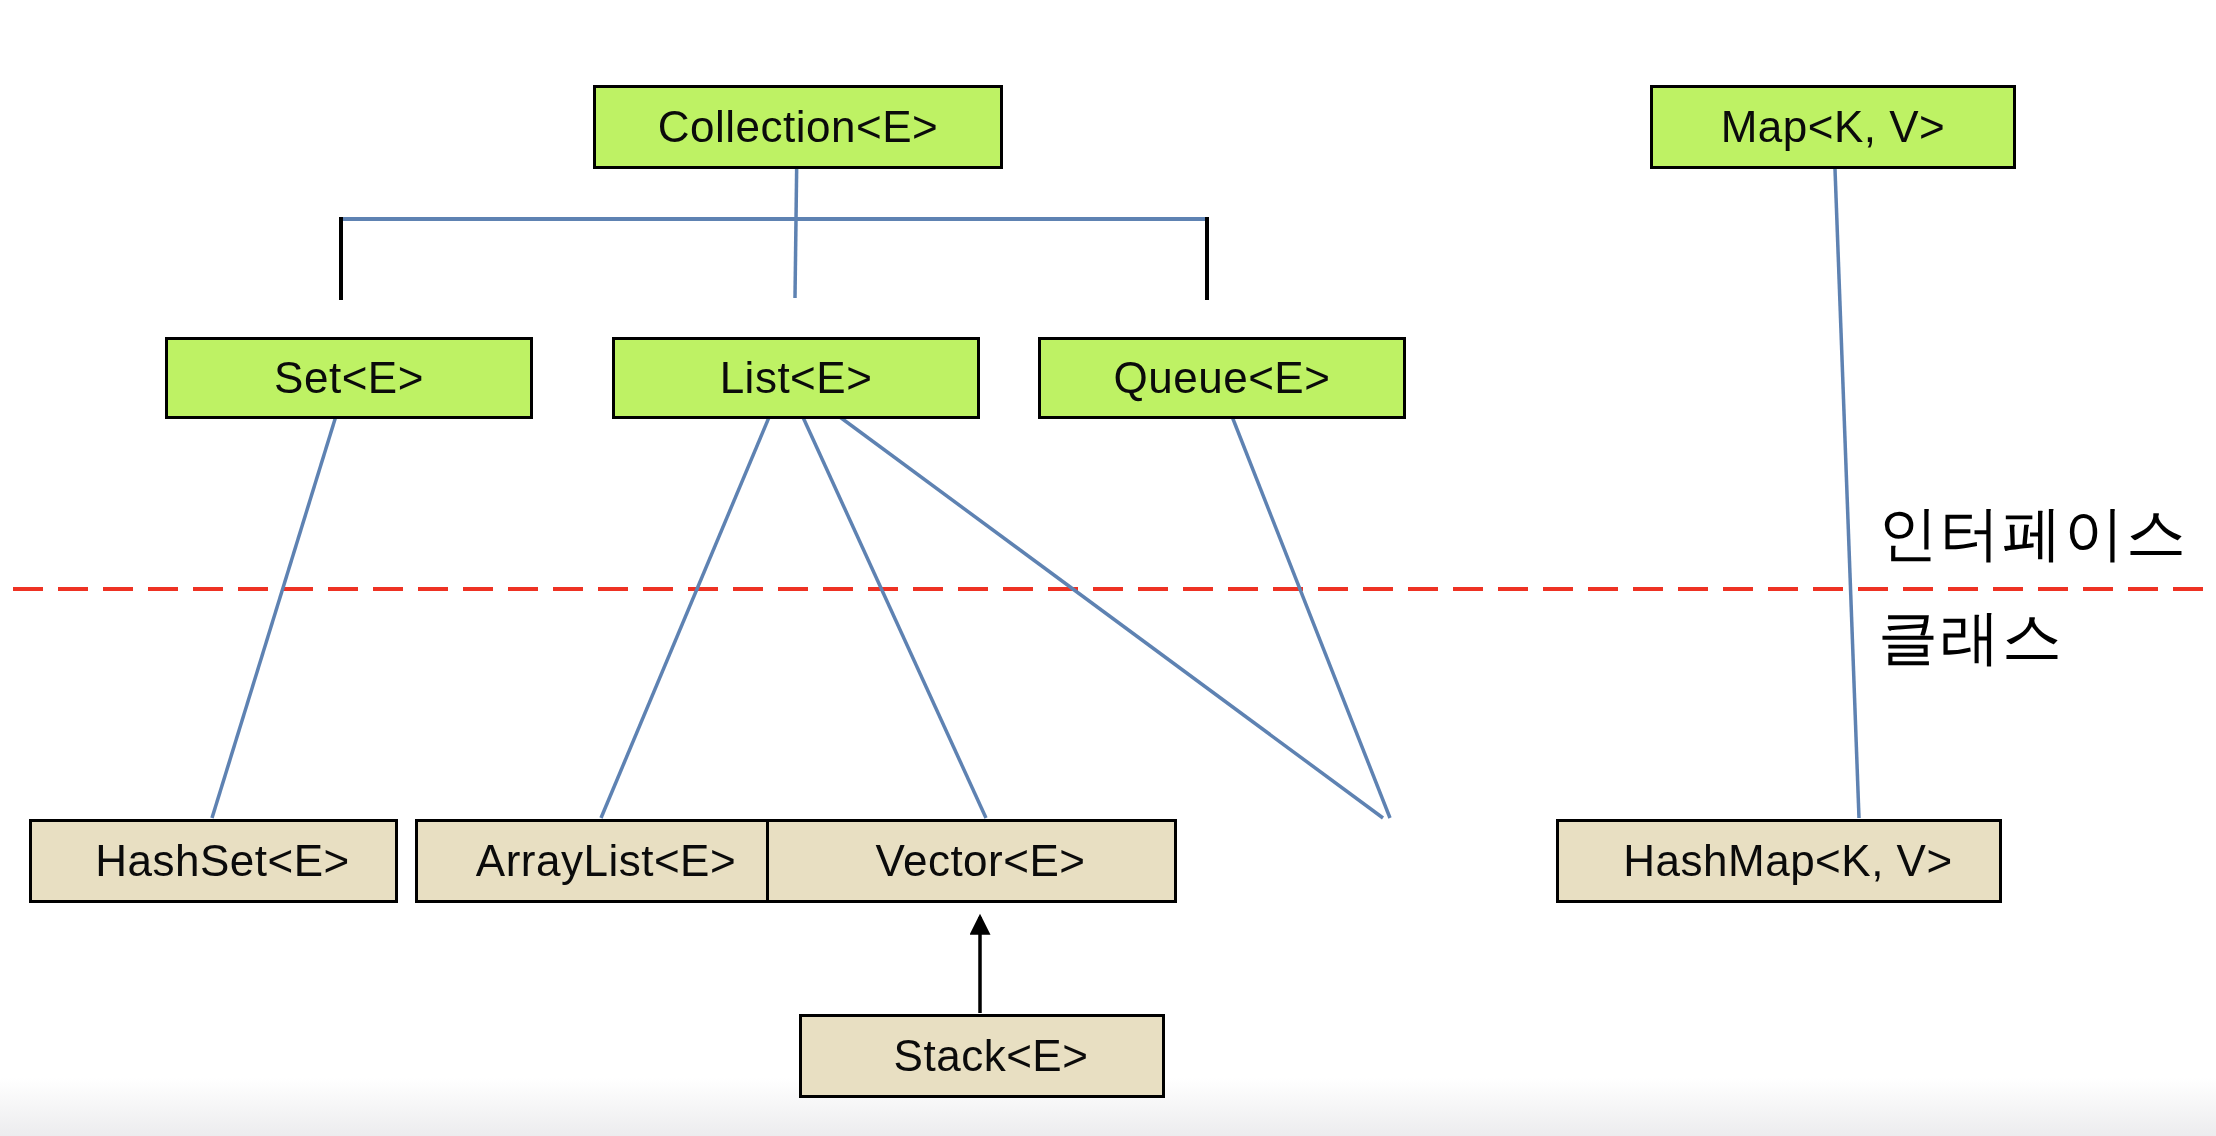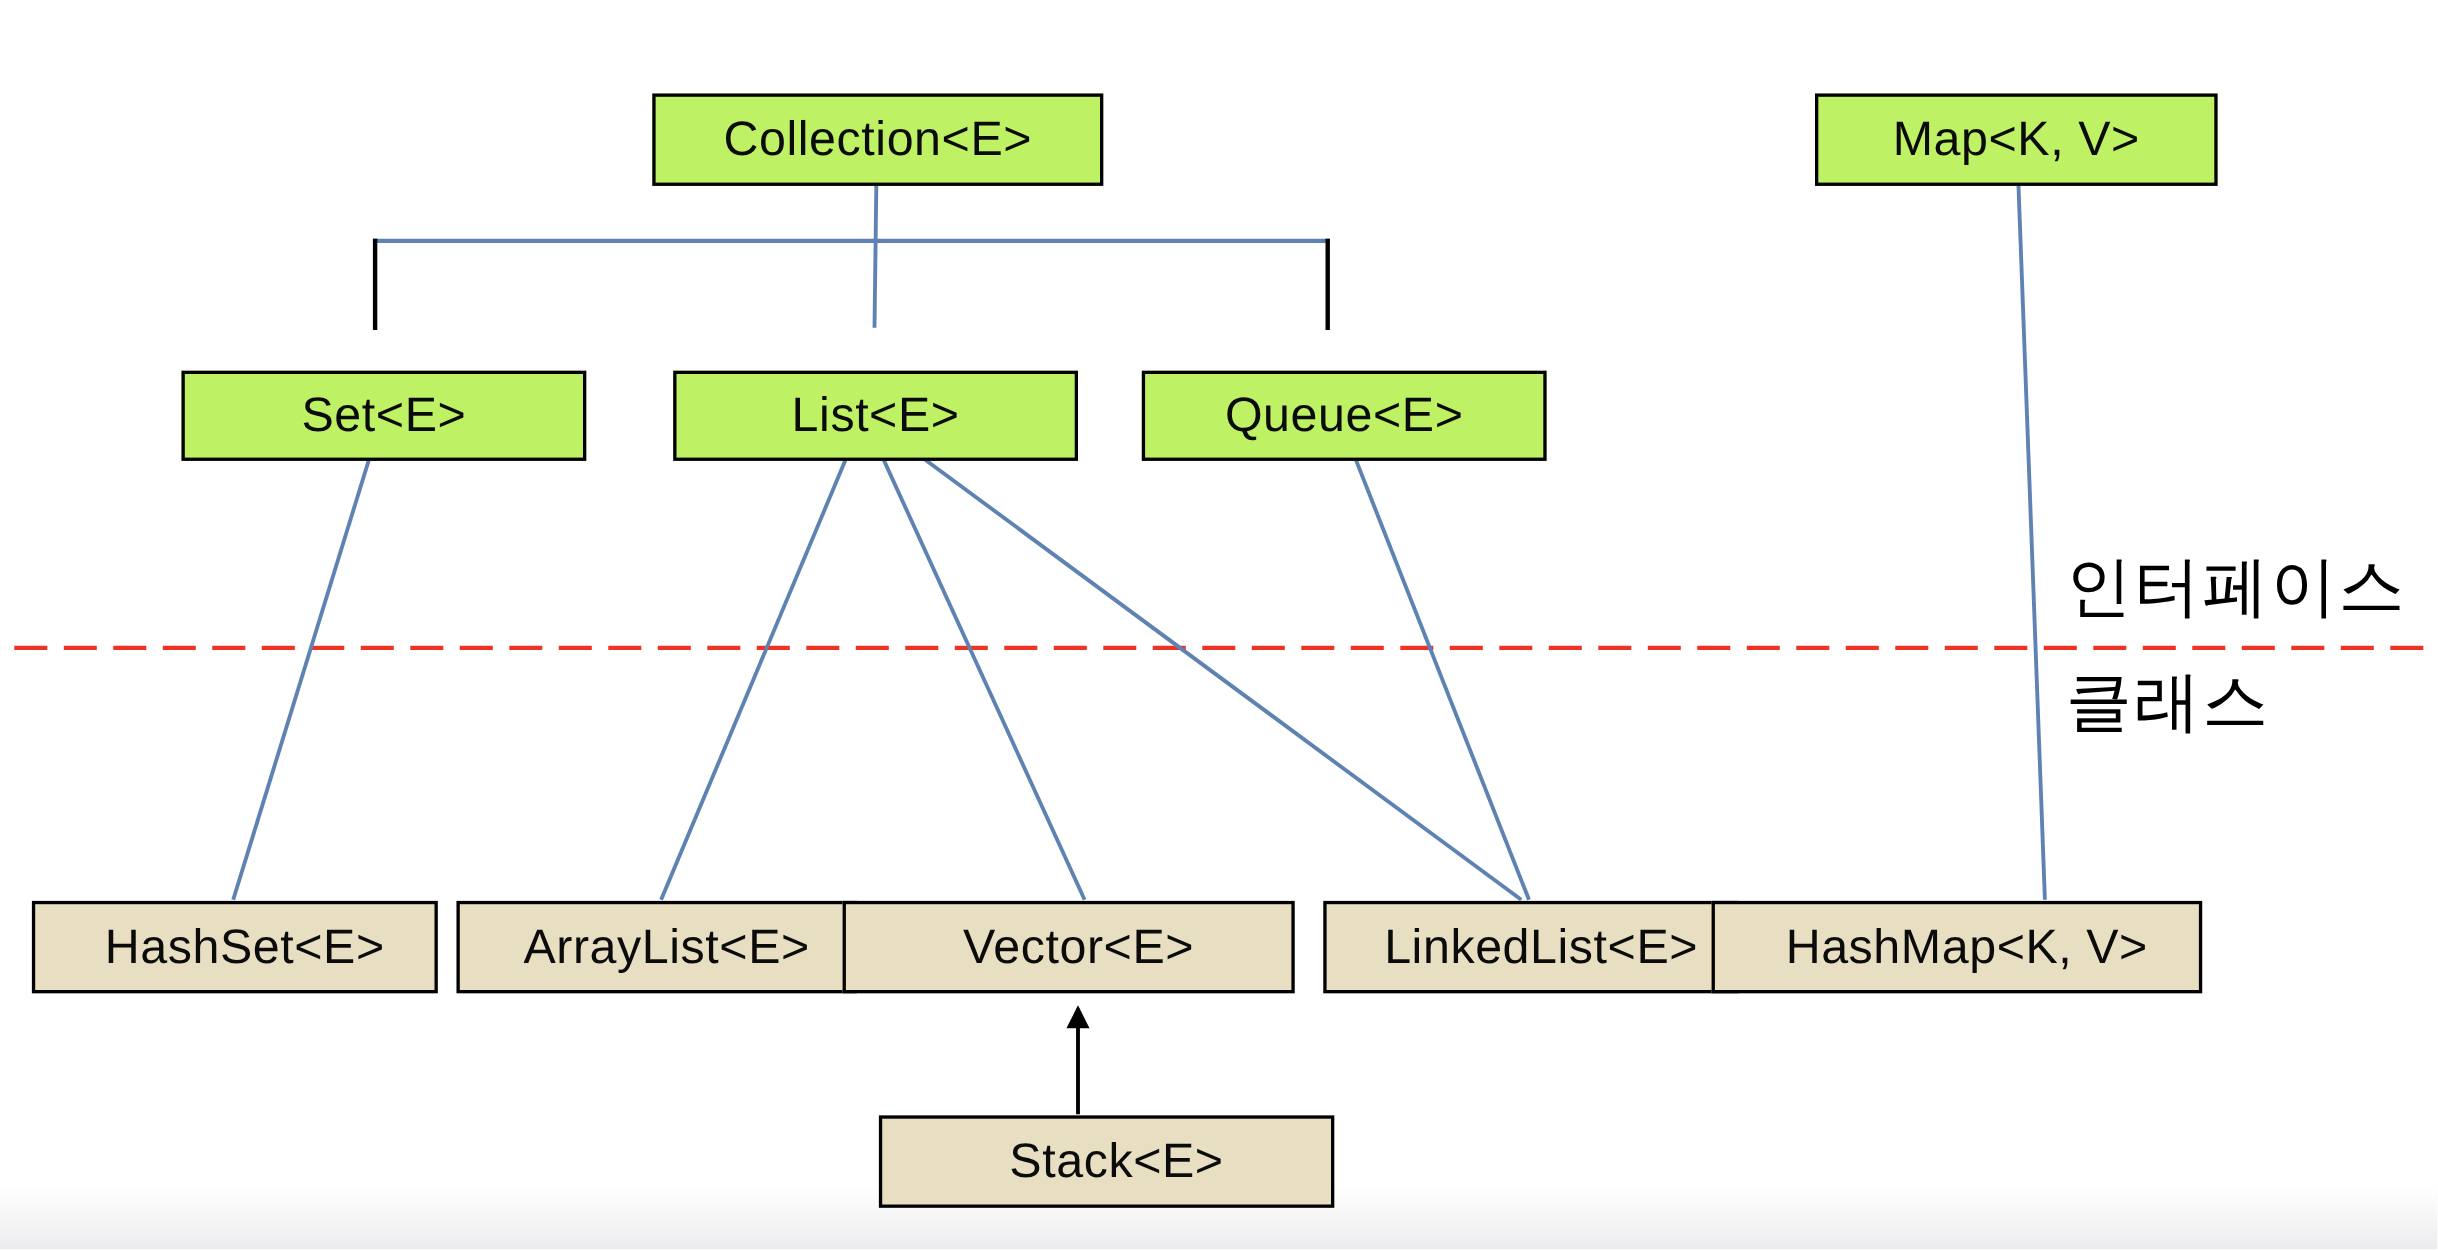--- a/index.html
+++ b/index.html
@@ -75,26 +75,23 @@
 
   <div class="node cls" style="left:29px;top:819px;width:369px;height:84px;">
     <span>HashSet&lt;E&gt;</span>
   </div>
   <div class="node cls" style="left:415px;top:819px;width:364px;height:84px;">
     <span>ArrayList&lt;E&gt;</span>
   </div>
   <div class="node cls" style="left:766px;top:819px;width:411px;height:84px;">
     <span>Vector&lt;E&gt;</span>
   </div>
-  <div class="node cls" style="left:1203px;top:819px;width:378px;height:84px;">
-    <span>LinkedList&lt;E&gt;</span>
-  </div>
   <div class="node cls" style="left:1556px;top:819px;width:446px;height:84px;">
     <span>HashMap&lt;K, V&gt;</span>
   </div>
-  <div class="node cls" style="left:799px;top:1014px;width:414px;height:84px;">
+  <div class="node cls" style="left:799px;top:1014px;width:366px;height:84px;">
     <span>Stack&lt;E&gt;</span>
   </div>
 
   <div class="klabel" style="left:1878px;top:502px;width:322px;text-align:left;">인터페이스</div>
   <div class="klabel" style="left:1878px;top:606px;width:182px;text-align:right;">클래스</div>
 
 </div>
 
 </body></html>

